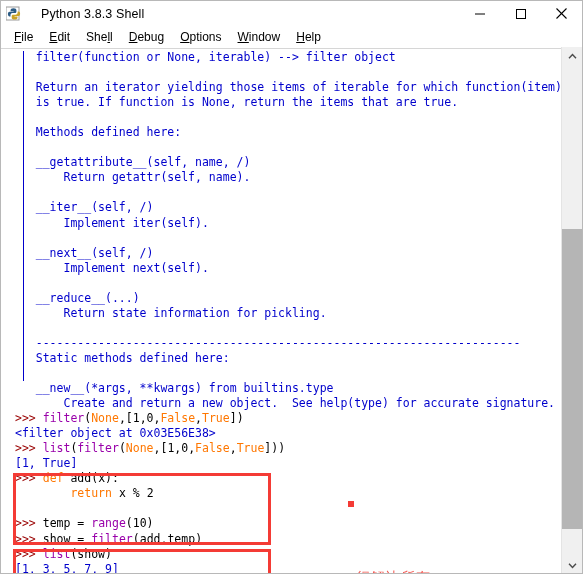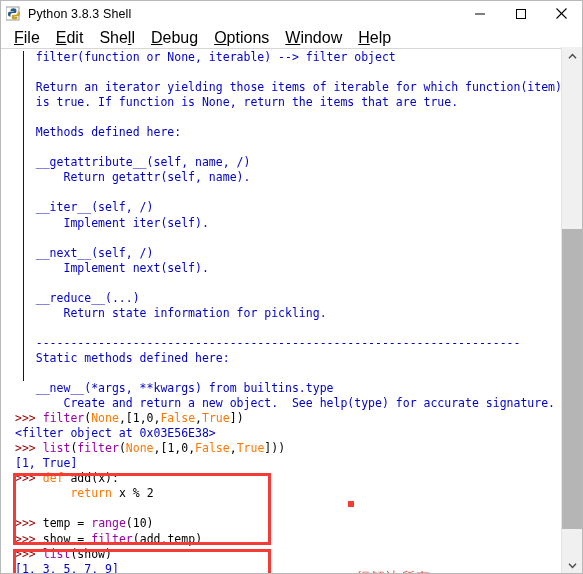--- a/index.html
+++ b/index.html
@@ -36,20 +36,21 @@
     width: 16px; height: 16px;
     margin-left: 5px; margin-right: 6px;
     flex: 0 0 auto;
     position: relative;
   }
   #title-text {
     font-size: 12.5px;
     color: #000000;
     white-space: nowrap;
     letter-spacing: 0.1px;
+    margin-left: 13px;
   }
   #win-controls {
     position: absolute;
     right: 0; top: 0;
     height: 25px;
     display: flex;
     align-items: center;
   }
   .winbtn {
     width: 41px; height: 25px;
@@ -61,21 +62,21 @@
   
   #menubar {
     height: 21px;
     background: #ffffff;
     display: flex;
     align-items: center;
     padding-left: 5px;
     border-bottom: 1px solid #d6d6d6;
   }
   .menu-item {
-    font-size: 16px;
+    font-size: 12px;
     color: #000000;
     padding: 1px 8px 1px 8px;
     white-space: nowrap;
     line-height: 17px;
   }
   .menu-item u { text-decoration: underline; }
 
   
   #textarea-wrap {
     position: relative;

